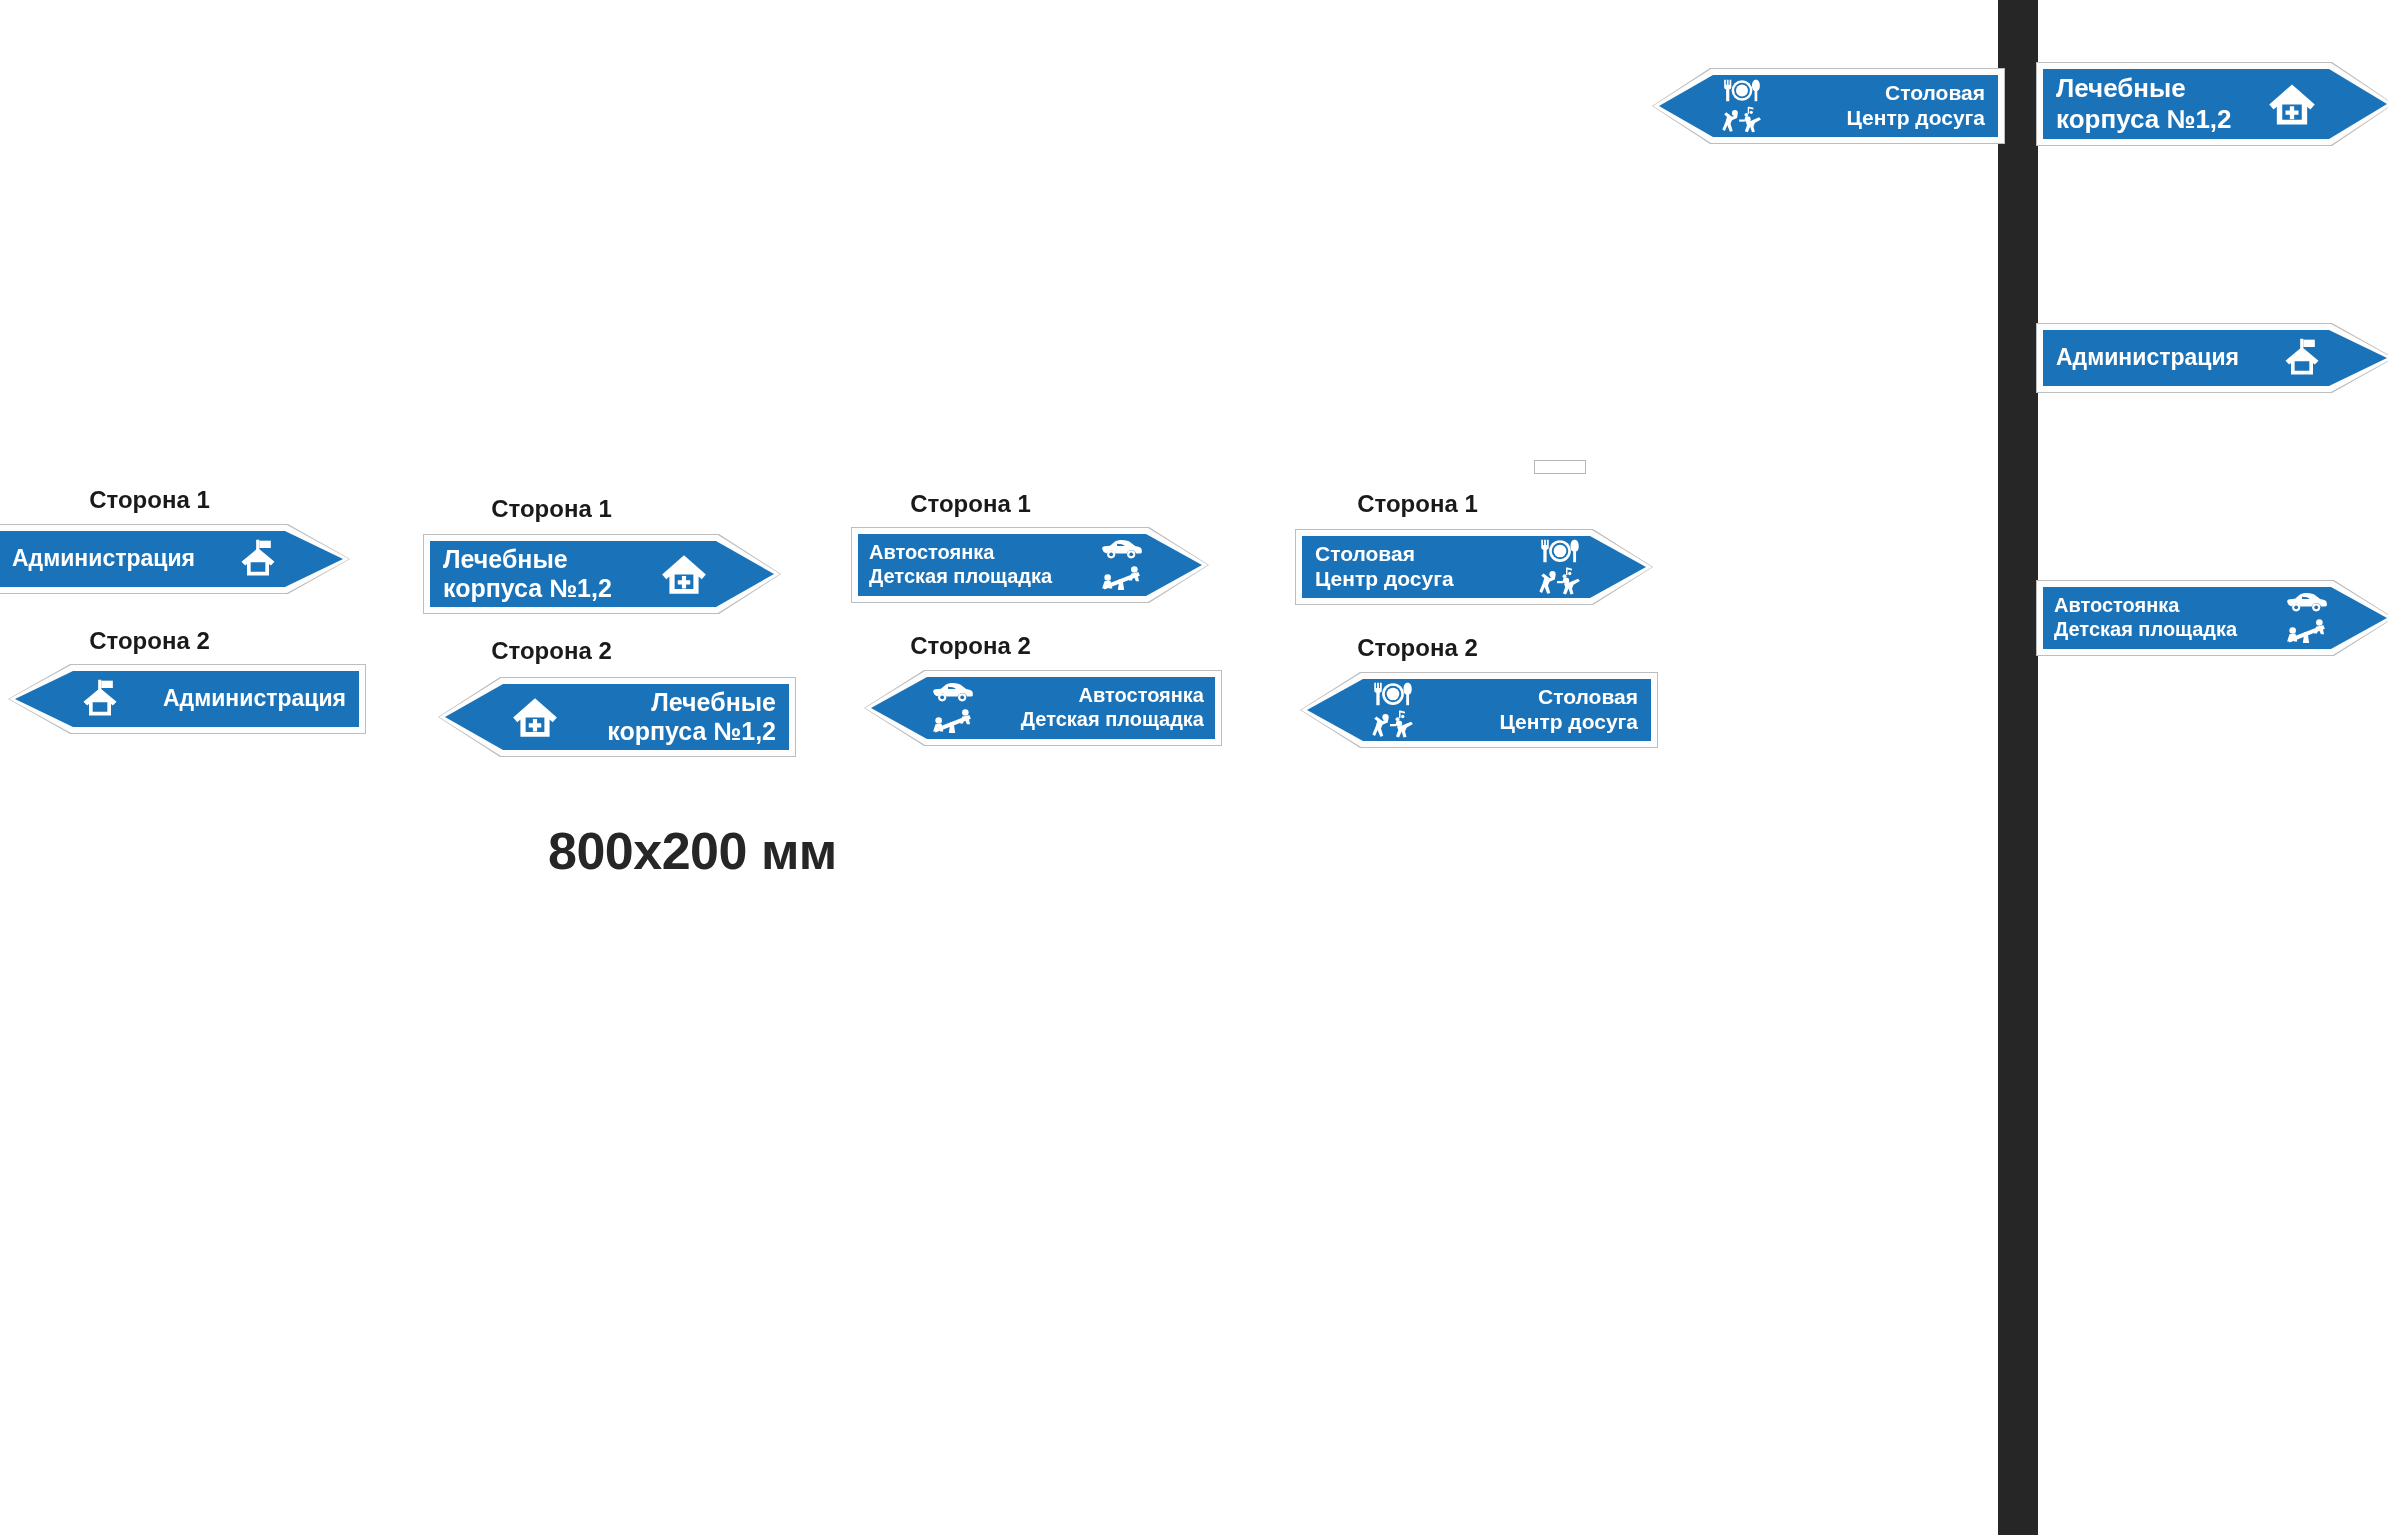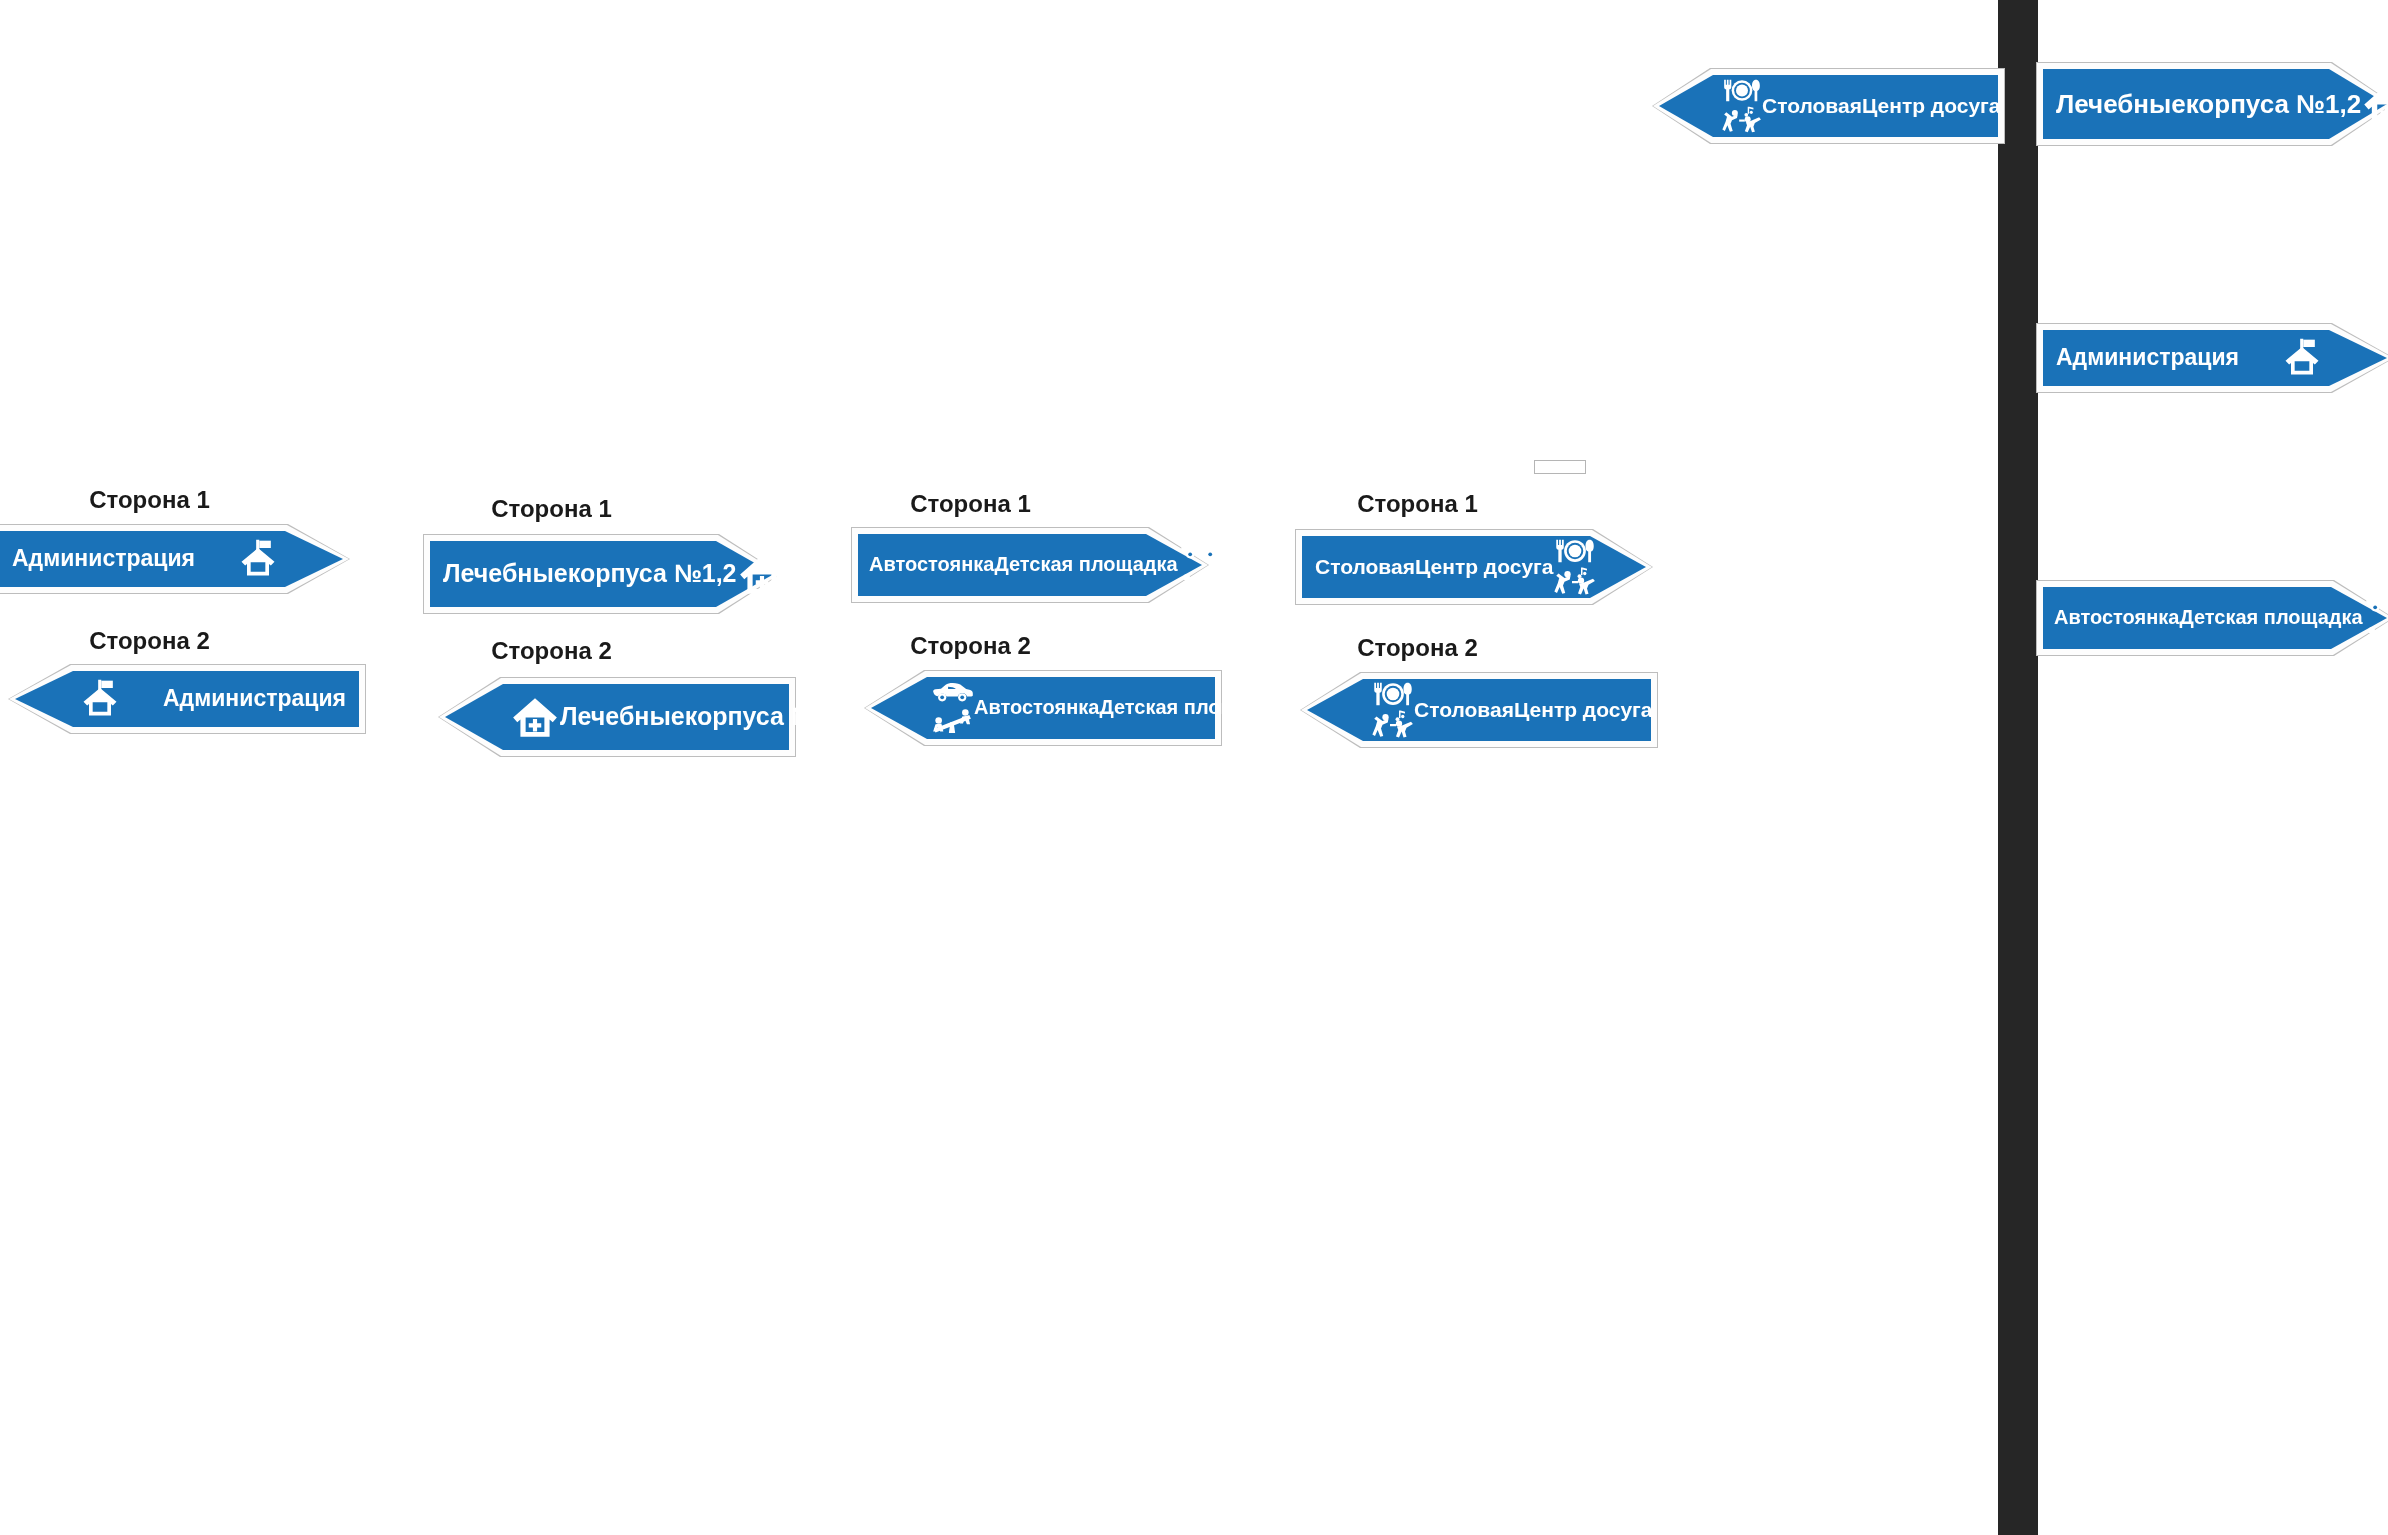--- a/index.html
+++ b/index.html
@@ -44,21 +44,21 @@
   }
 
   .content{
     position:absolute;
     display:flex;
     align-items:center;
     box-sizing:border-box;
     width:100%;height:100%;
   }
   .labels{
-    display:flex;flex-direction:row;
+    display:flex;flex-direction:column;
     justify-content:center;
     line-height:1.18;
   }
   .labels .line{
     color:#ffffff;
     white-space:nowrap;
     font-weight:bold;
   }
   .icons{
     display:flex;flex-direction:column;
@@ -355,20 +355,21 @@
           </svg>
         </span>
       </div>
       <div class="labels">
         <div class="line" style="font-size:21px;">Столовая</div>
         <div class="line" style="font-size:21px;">Центр досуга</div>
       </div>
     </div>
   </div>
 
+  <div class="dim-label" style="left:548px;top:821px;font-size:52px;">800x200 мм</div>
 
   <div class="pole" style="left:1998px;top:0;width:40px;height:1535px;"></div>
 
   <div class="sign dir-left" style="left:1652px;top:68px;width:353px;height:76px;--tip:58px;">
     <div class="plate"></div>
     <div class="plate-inner" style="inset:1px;"></div>
     <div class="face" style="left:7px;top:7px;right:7px;bottom:7px;--tip:54px;"></div>
     <div class="content" style="padding:0 20px 0 70px;justify-content:space-between;">
       <div class="icons" style="gap:2px;">
         <span>

